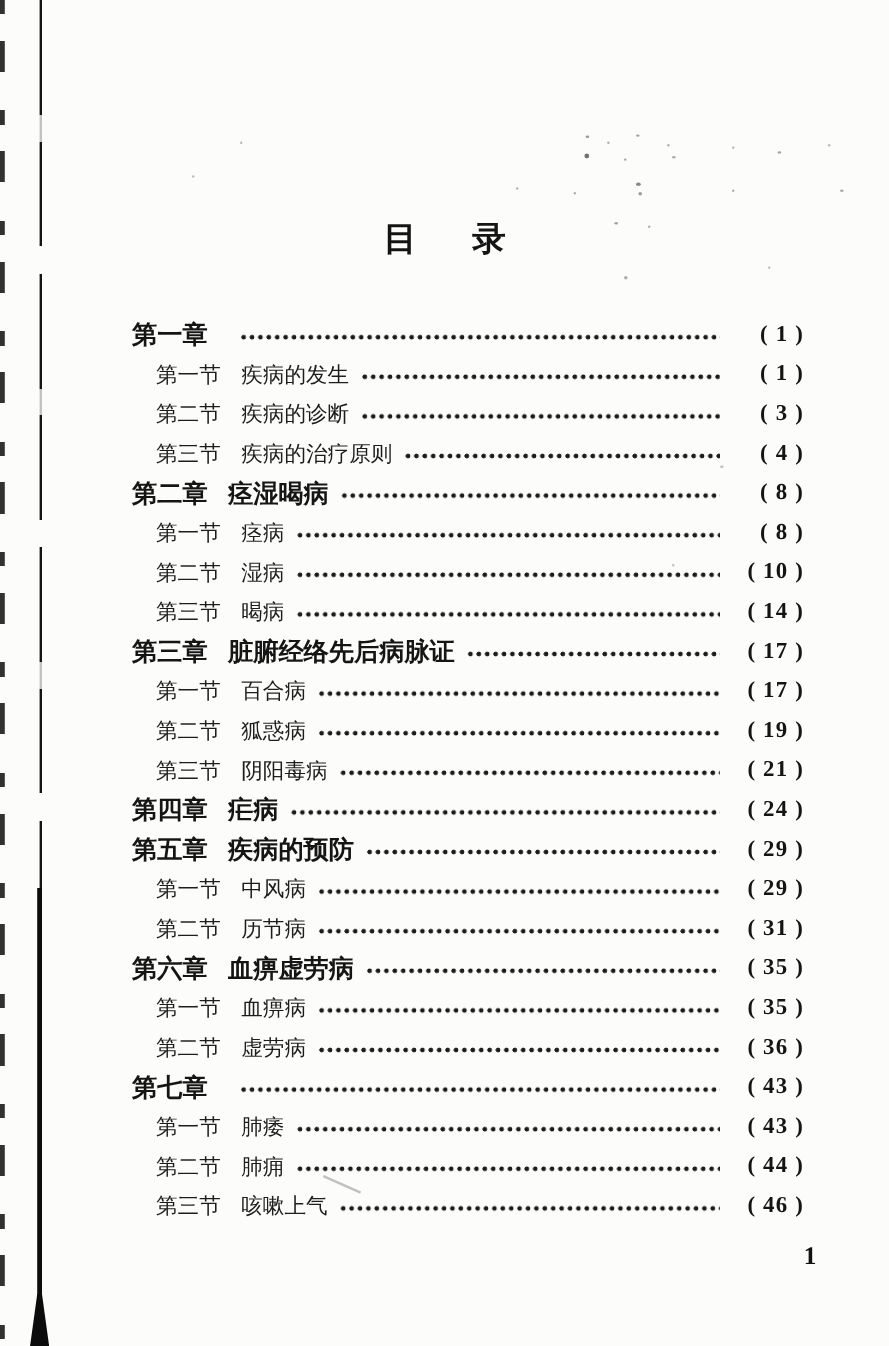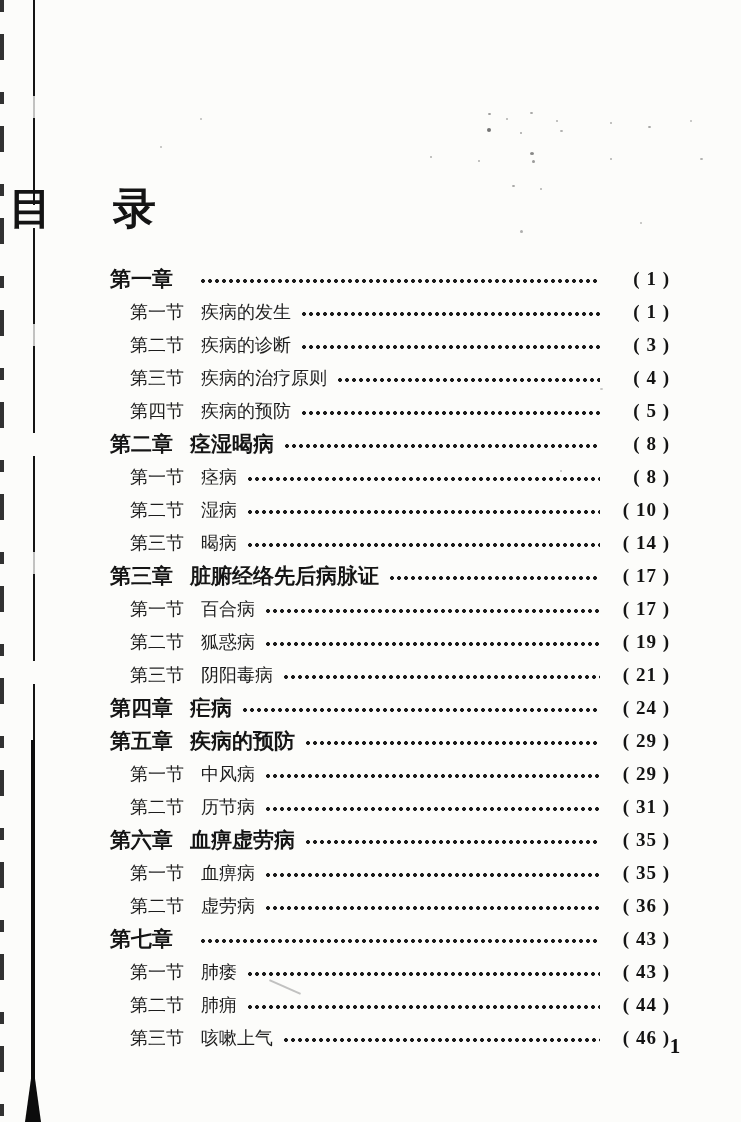--- a/index.html
+++ b/index.html
@@ -34,22 +34,22 @@
     background:#0c0c0c;
   }
   .spine-foot{
     position:absolute;left:25px;top:1078px;width:16px;height:44px;
     background:#0c0c0c;
     clip-path:polygon(38% 0,62% 0,100% 100%,0 100%);
   }
   
   .doc-title{
     position:absolute;top:180px;left:0;width:741px;
-    margin:0;text-align:left;
-    font-size:43px;font-weight:700;letter-spacing:9px;text-indent:9px;
+    margin:0;text-align:center;
+    font-size:28px;font-weight:700;letter-spacing:9px;text-indent:9px;
     color:#141414;
   }
   
   .toc{
     position:absolute;left:110px;top:262px;width:560px;
   }
   .row{
     display:flex;align-items:center;height:33px;white-space:nowrap;
   }
   .row.chapter{font-size:21px;font-weight:700;color:#151515;}
@@ -104,26 +104,20 @@
         <span class="lbl">第二节</span>
         <span class="ttl">疾病的诊断</span>
         <span class="leader"></span>
         <span class="pg">( 3 )</span>
       </div>
       <div class="row section">
         <span class="lbl">第三节</span>
         <span class="ttl">疾病的治疗原则</span>
         <span class="leader"></span>
         <span class="pg">( 4 )</span>
-      </div>
-      <div class="row section">
-        <span class="lbl">第四节</span>
-        <span class="ttl">疾病的预防</span>
-        <span class="leader"></span>
-        <span class="pg">( 5 )</span>
       </div>
       <div class="row chapter">
         <span class="lbl">第二章</span>
         <span class="ttl">痉湿暍病</span>
         <span class="leader"></span>
         <span class="pg">( 8 )</span>
       </div>
       <div class="row section">
         <span class="lbl">第一节</span>
         <span class="ttl">痉病</span>

